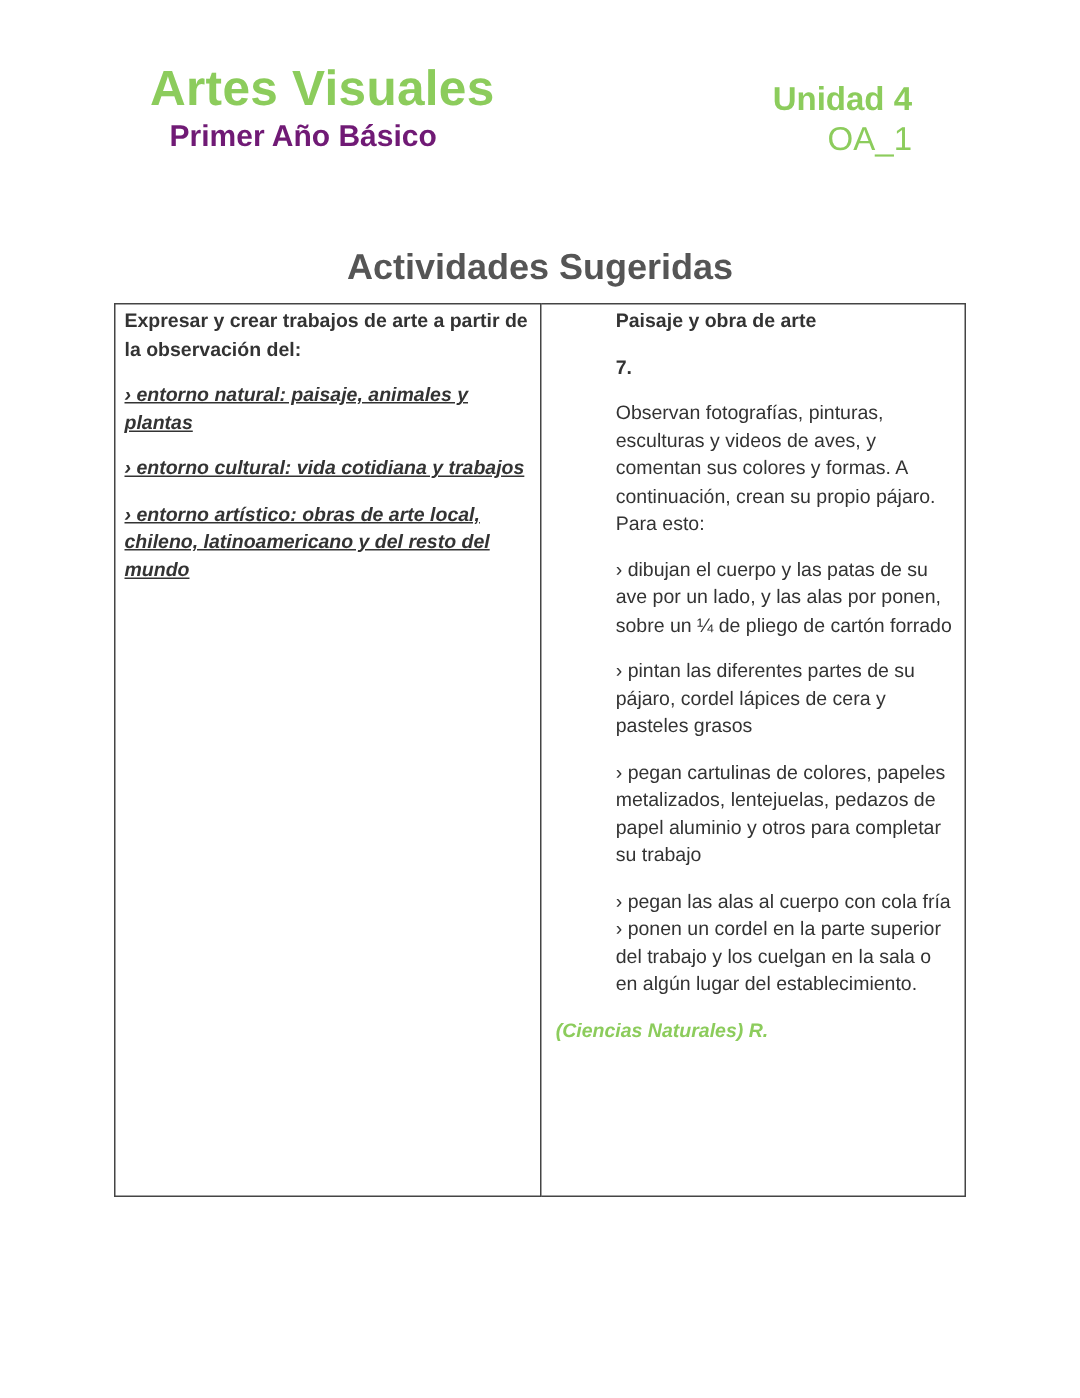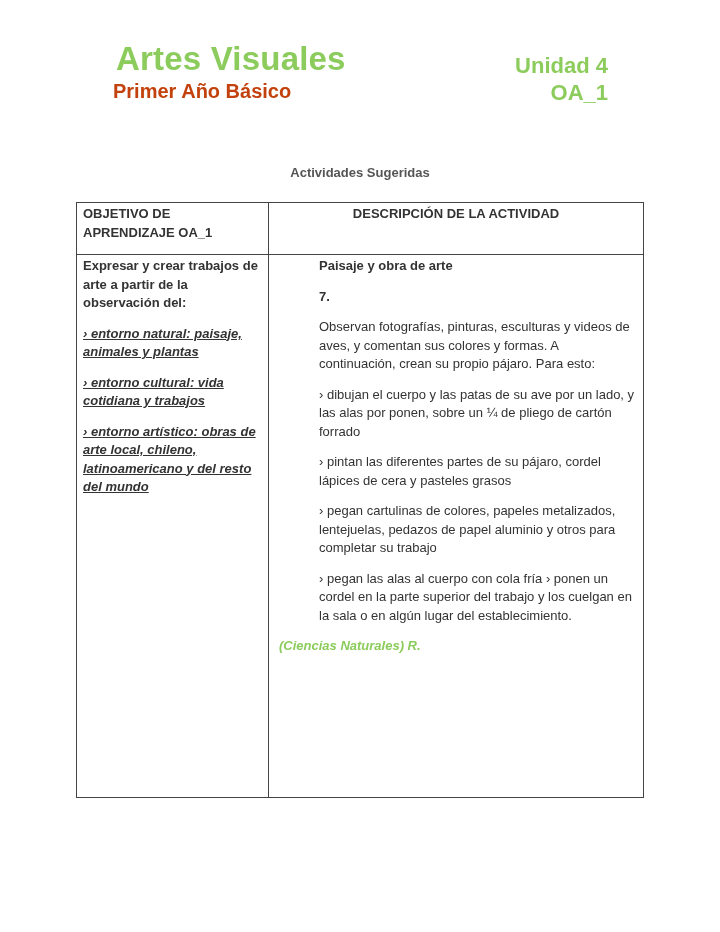--- a/index.html
+++ b/index.html
@@ -1,21 +1,21 @@
 <!DOCTYPE html>
 <html><head>
 <meta charset="utf-8">
 <style>
   html, body { margin:0; padding:0; background:#ffffff; }
   body { width:720px; height:932px; position:relative; font-family:"Liberation Sans", sans-serif; color:#333; overflow:hidden; }
-  .title { position:absolute; left:116px; top:40px; font-size:33px; font-weight:bold; color:#8ccc5c; letter-spacing:0.2px; }
-  .subtitle { position:absolute; left:113px; top:80px; font-size:20px; font-weight:bold; color:#c2410c; }
+  .title { position:absolute; left:100px; top:40px; font-size:33px; font-weight:bold; color:#8ccc5c; letter-spacing:0.2px; }
+  .subtitle { position:absolute; left:113px; top:80px; font-size:20px; font-weight:bold; color:#701a75; }
   .unit { position:absolute; right:112px; top:53px; font-size:22px; font-weight:bold; color:#8ccc5c; text-align:left; }
-  .oa { position:absolute; right:112px; top:80px; font-size:22px; font-weight:bold; color:#8ccc5c; text-align:right; }
-  .section-title { position:absolute; left:0; width:720px; top:165px; text-align:center; font-size:13px; font-weight:bold; color:#555; }
+  .oa { position:absolute; right:112px; top:80px; font-size:22px; font-weight:normal; color:#8ccc5c; text-align:right; }
+  .section-title { position:absolute; left:0; width:720px; top:165px; text-align:center; font-size:24px; font-weight:bold; color:#555; }
   table.acts { position:absolute; left:76px; top:202px; width:568px; height:596px; border-collapse:collapse; table-layout:fixed; }
   table.acts td, table.acts th { border:1.5px solid #444; vertical-align:top; padding:0 6px; font-size:13px; line-height:18.5px; color:#333; }
   table.acts th { font-weight:bold; height:49px; padding-top:2px; }
   th.col1 { width:179px; text-align:left; }
   th.col2 { text-align:center; }
   .objective p { margin:0 0 12px 0; font-weight:bold; }
   .objective p.first { margin-top:2px; }
   .objective u { text-decoration:underline;font-style:italic; }
   .desc p { margin:0 0 12px 0;padding-left:44px; }
   .desc p.first { margin-top:2px; font-weight:bold; }
@@ -27,24 +27,20 @@
 
 <div class="title">Artes Visuales</div>
 <div class="subtitle">Primer Año Básico</div>
 <div class="unit">Unidad 4</div>
 <div class="oa">OA_1</div>
 
 <div class="section-title">Actividades Sugeridas</div>
 
 <table class="acts">
   <tbody>
-      <tr>
-    <th class="col1">OBJETIVO DE APRENDIZAJE OA_1</th>
-    <th class="col2">DESCRIPCIÓN DE LA ACTIVIDAD</th>
-  </tr>
   <tr>
     <td class="objective">
       <p class="first">Expresar y crear trabajos de arte a partir de la observación del:</p>
       <p><u>› entorno natural: paisaje, animales y plantas</u></p>
       <p><u>› entorno cultural: vida cotidiana y trabajos</u></p>
       <p><u>› entorno artístico: obras de arte local, chileno, latinoamericano y del resto del mundo</u></p>
     </td>
     <td class="desc">
       <p class="first">Paisaje y obra de arte</p>
       <p class="num">7.</p>

